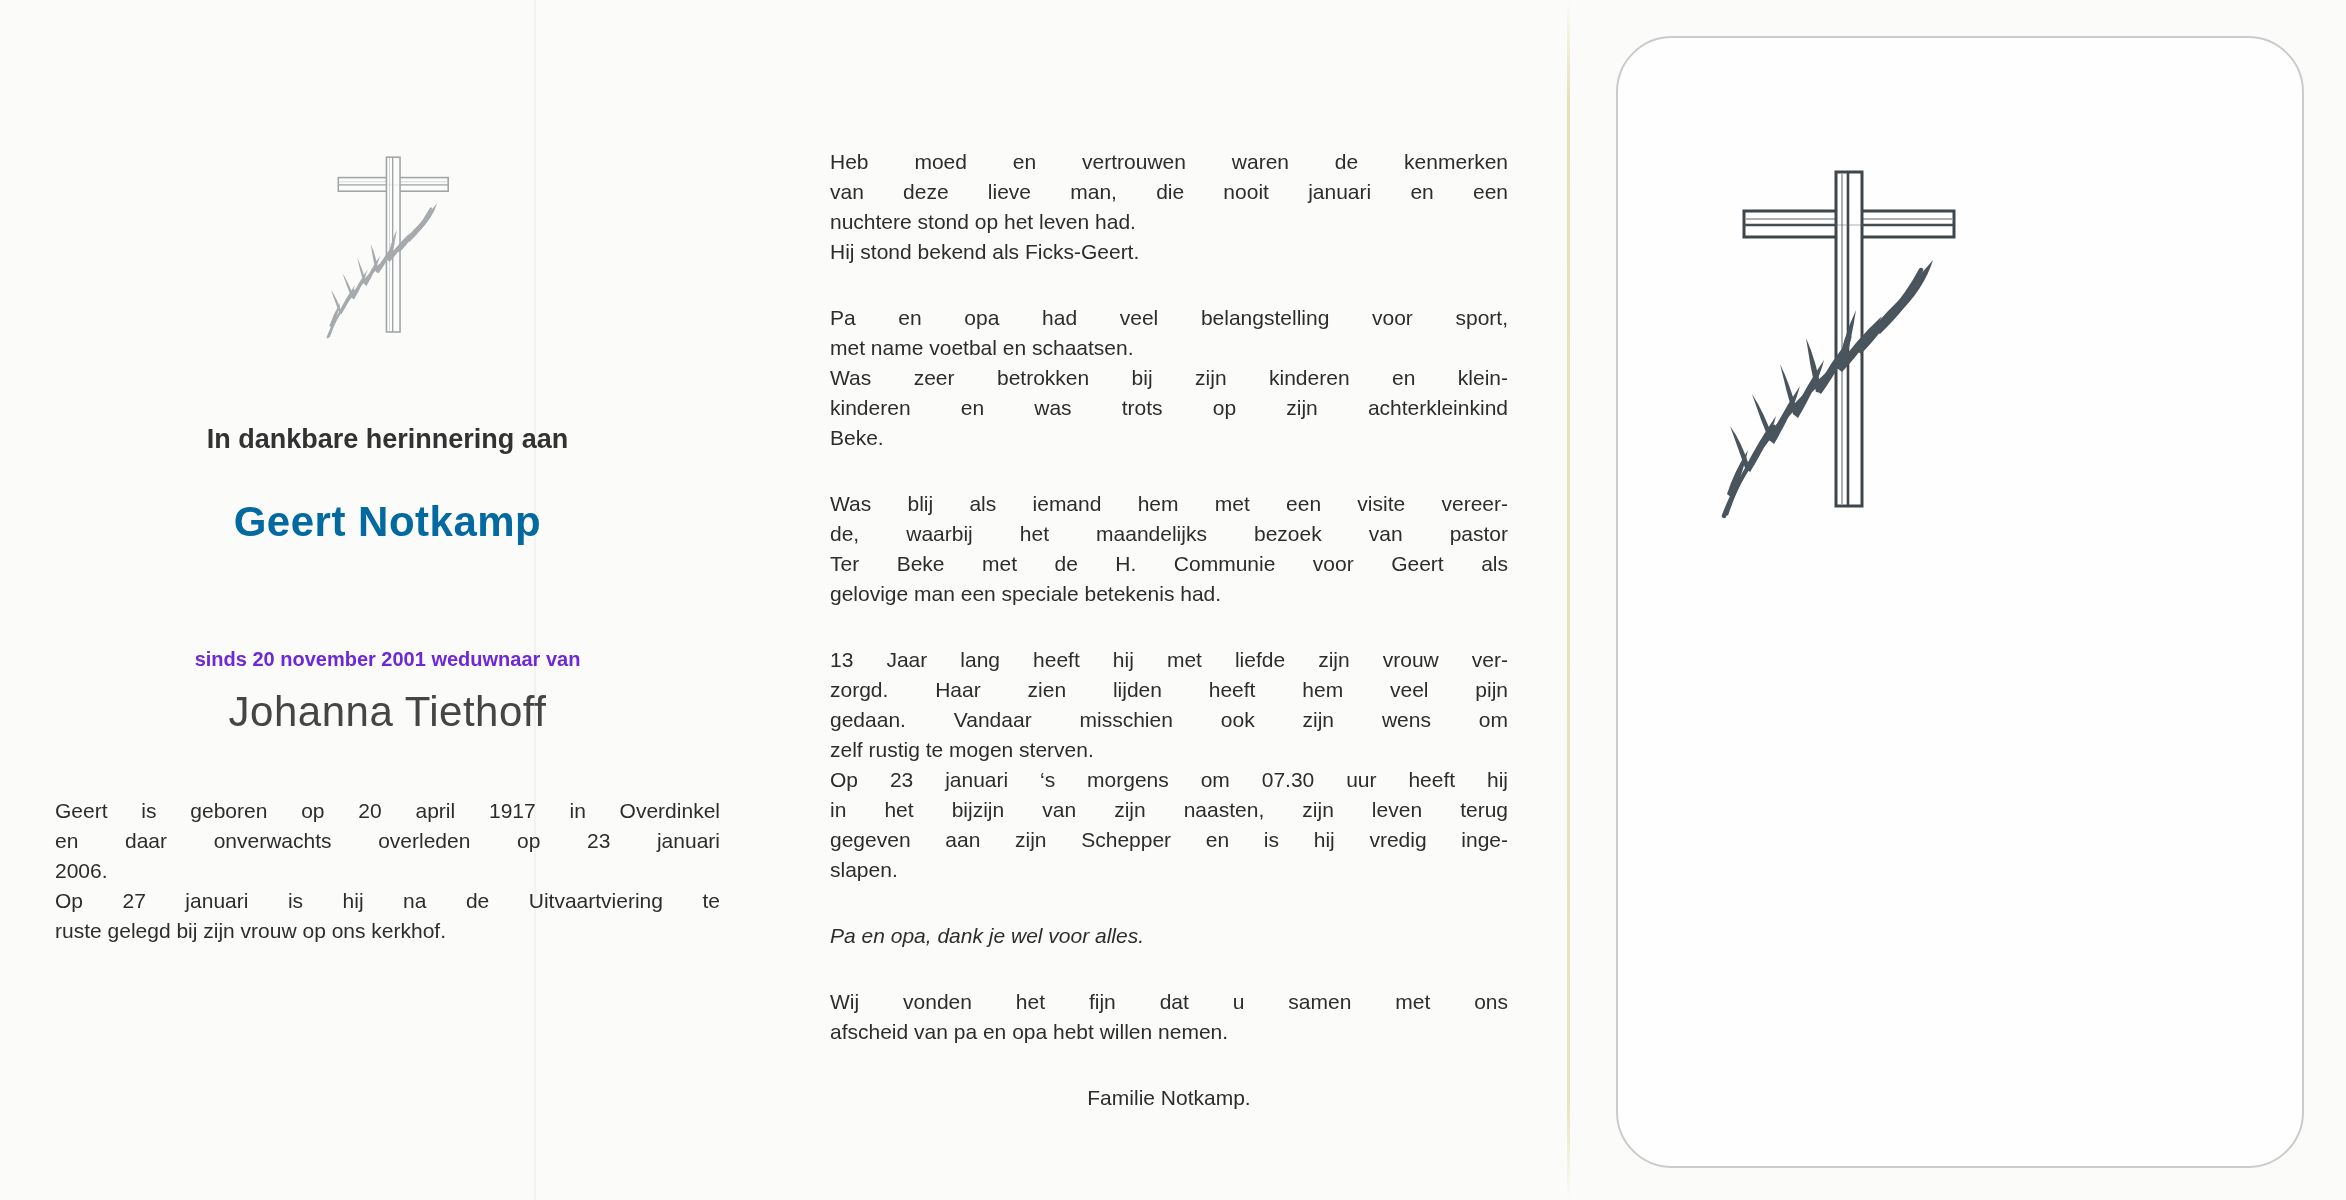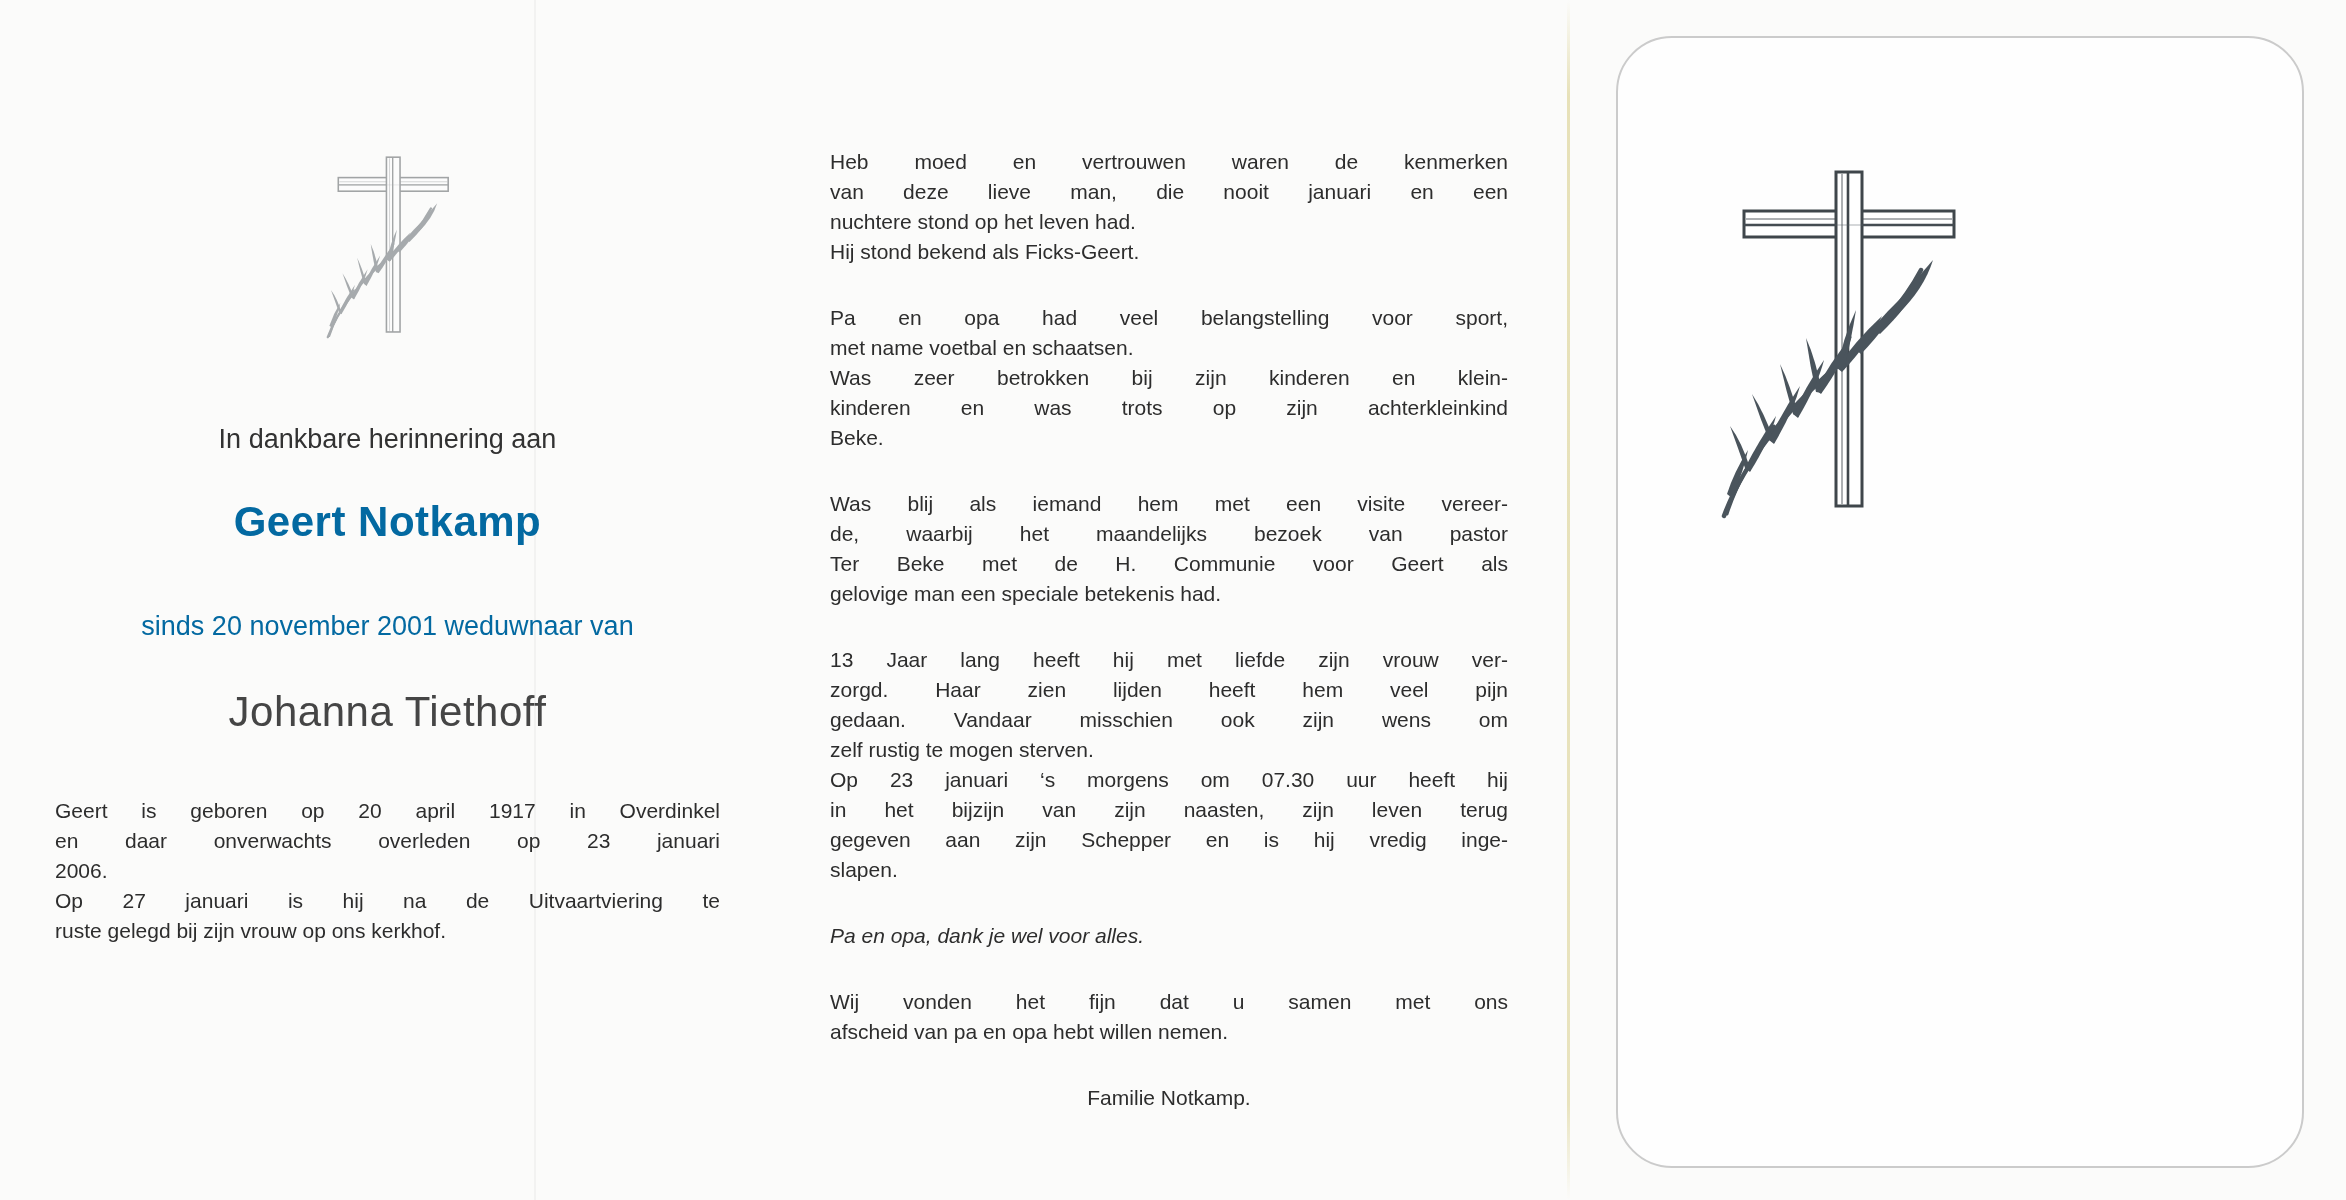--- a/index.html
+++ b/index.html
@@ -26,24 +26,24 @@
   }
   
   .cross-right{position:absolute;left:76px;top:126px;width:290px;height:365px;}
   .cross-left{position:absolute;left:312px;top:153px;width:152px;height:191px;opacity:.48;filter:blur(.4px) grayscale(20%);}
   .bar{fill:#ffffff;stroke:#3f464b;stroke-width:3;}
   .ridge{stroke:#3f464b;stroke-width:2.6;fill:none;}
   .ridge-thin{stroke:#5a6167;stroke-width:1;fill:none;}
   .wheat{fill:#4a545c;stroke:none;}
   .stem{stroke:#4a545c;fill:none;stroke-linecap:round;}
   
-  .centered{position:absolute;left:0;width:665px;text-align:center;}
+  .centered{position:absolute;left:0;width:665px;text-align:center;font-weight:bold;}
   .memorial-line{top:423px;font-size:27px;line-height:32px;color:#323232;}
   .deceased-name{top:498px;font-size:42px;line-height:48px;font-weight:700;color:#0369a1;letter-spacing:.5px;}
-  .widower-line{top:610px;font-size:27px;line-height:32px;color:#0369a1;}
+  .widower-line{top:643px;font-size:20px;line-height:32px;color:#6d28d9;}
   .wife-name{top:688px;font-size:42px;line-height:48px;font-weight:400;color:#454545;letter-spacing:.5px;}
   .bio-block{position:absolute;left:0;top:796px;width:665px;}
   .para{font-size:21px;line-height:30px;color:#2d2d2d;margin:0;}
   .middle-panel .para{line-height:30px;}
   .para.gap{margin-top:36px;}
   .tline{white-space:nowrap;}
   .tline.stretch{text-align:justify;text-align-last:justify;-moz-text-align-last:justify;}
   .para.center-italic{text-align:left;font-style:italic;white-space:pre-line;}
   .para.right{text-align:center;white-space:pre-line;}
 </style>

